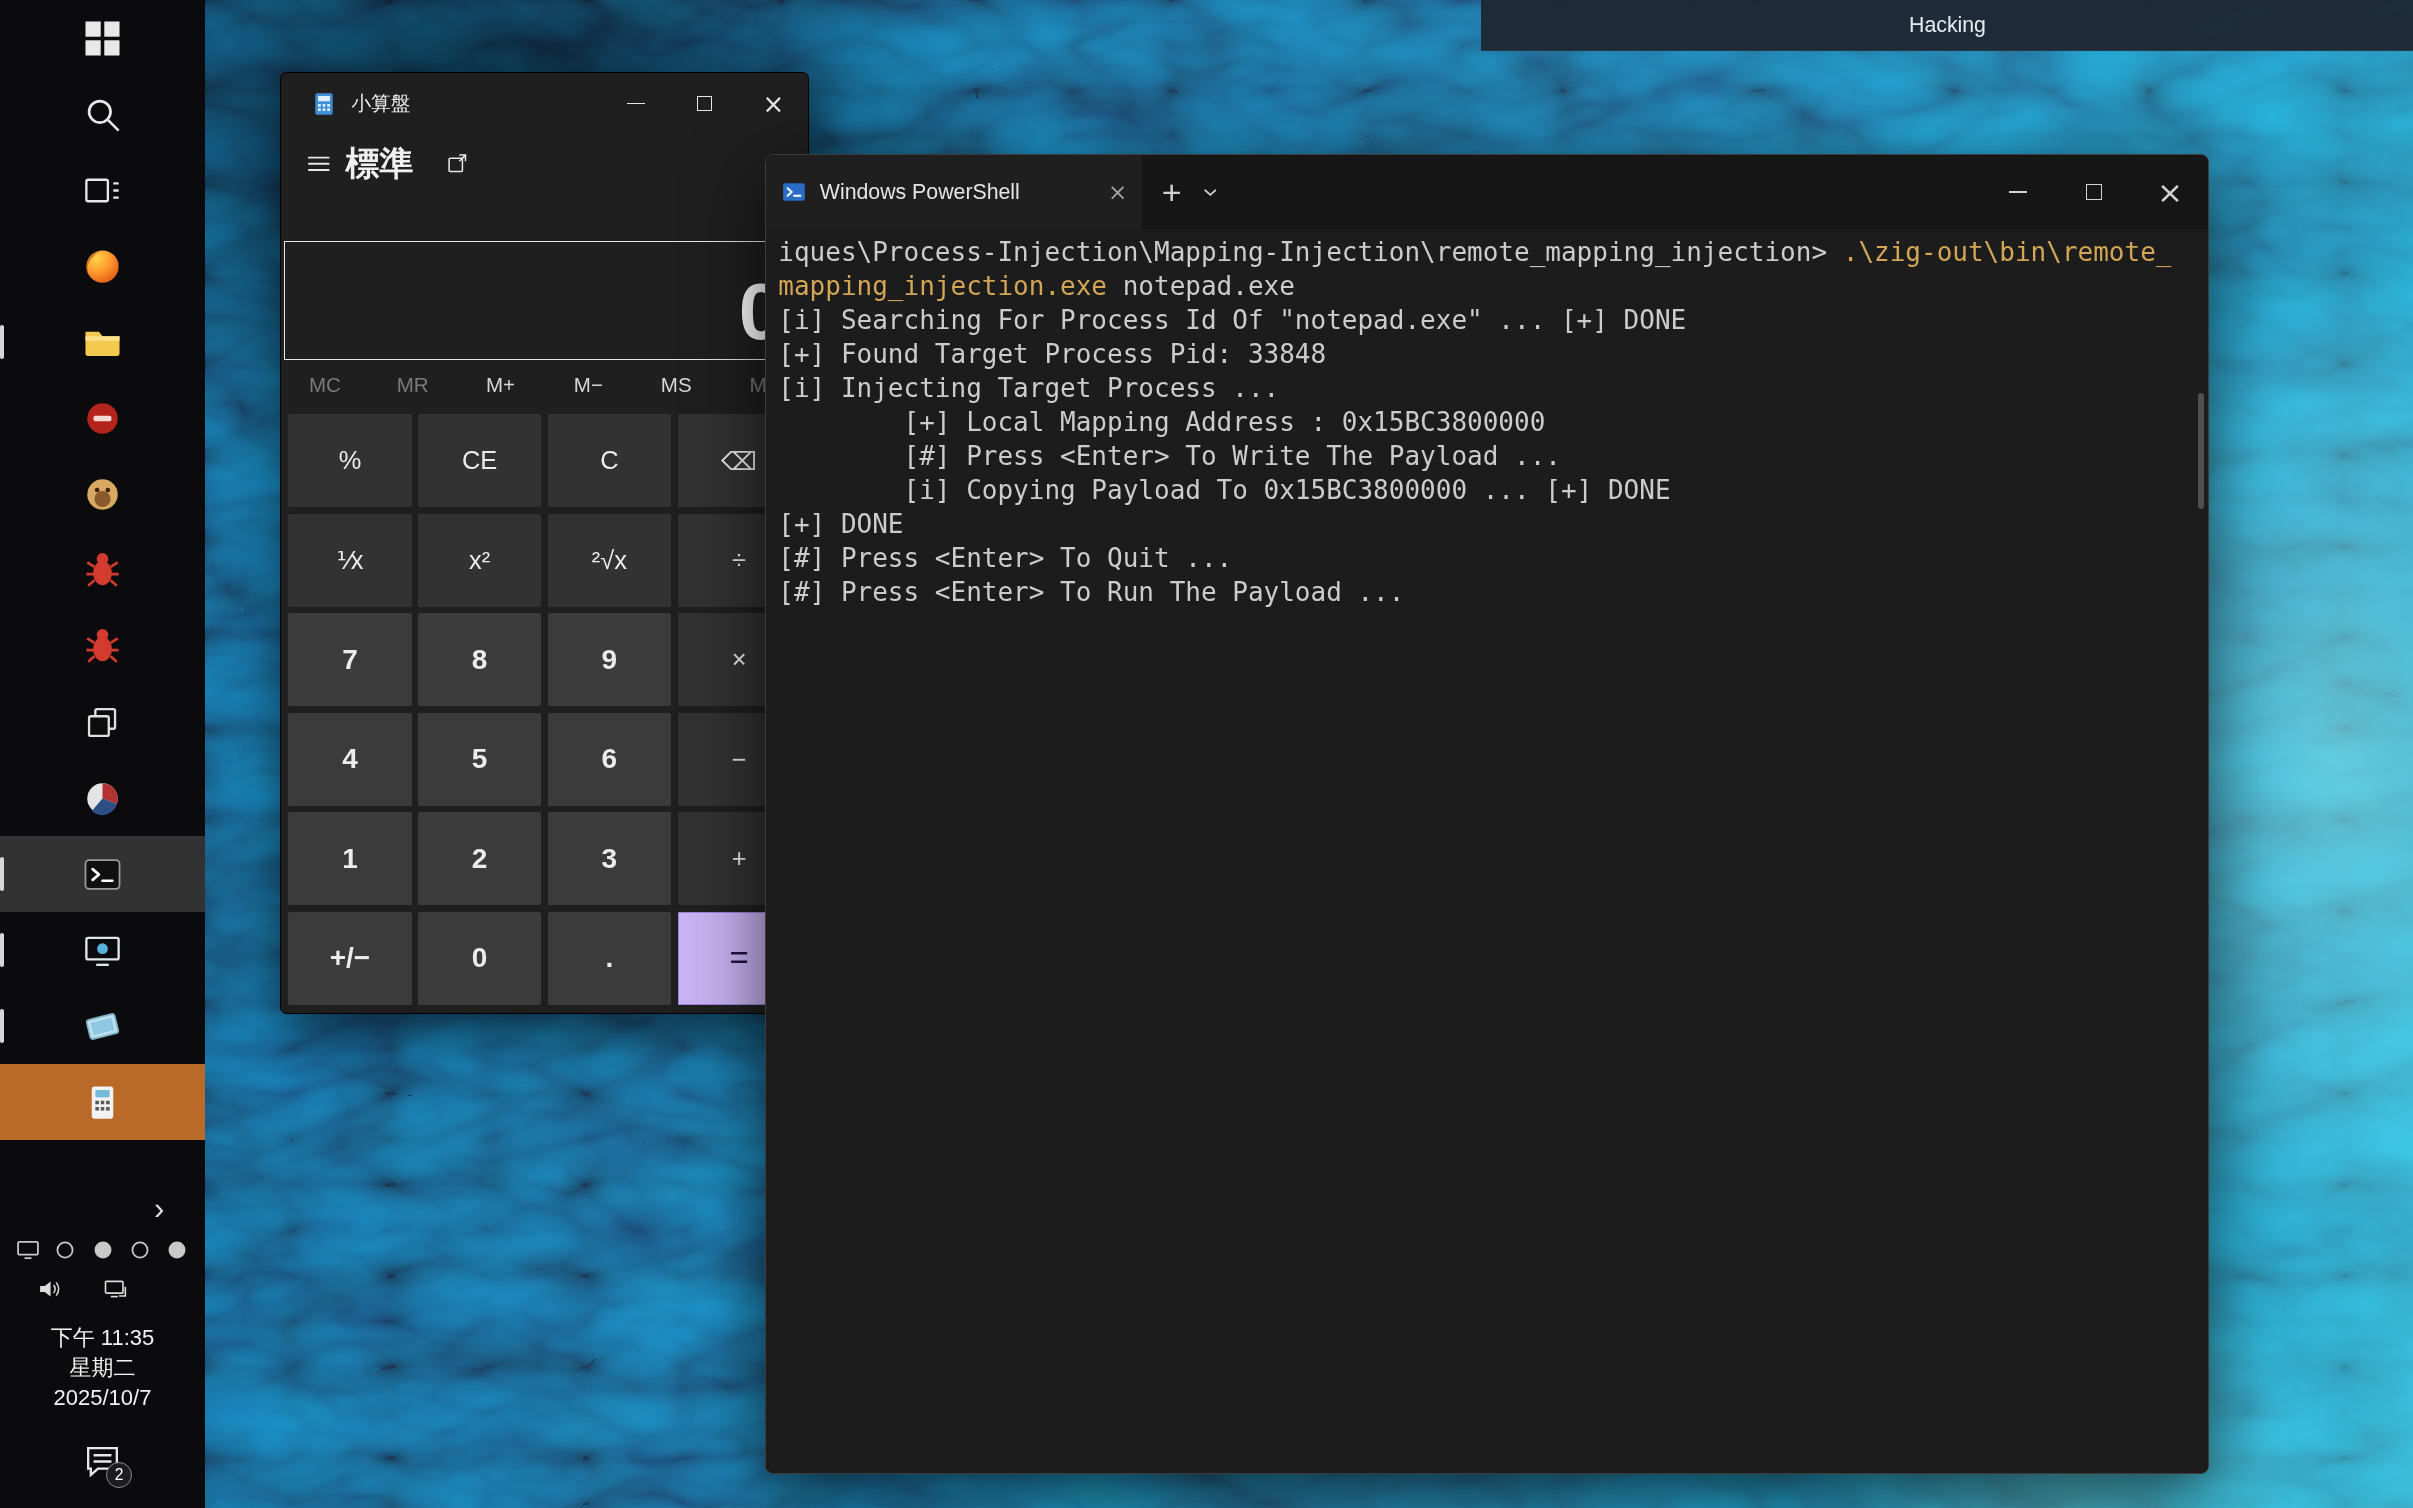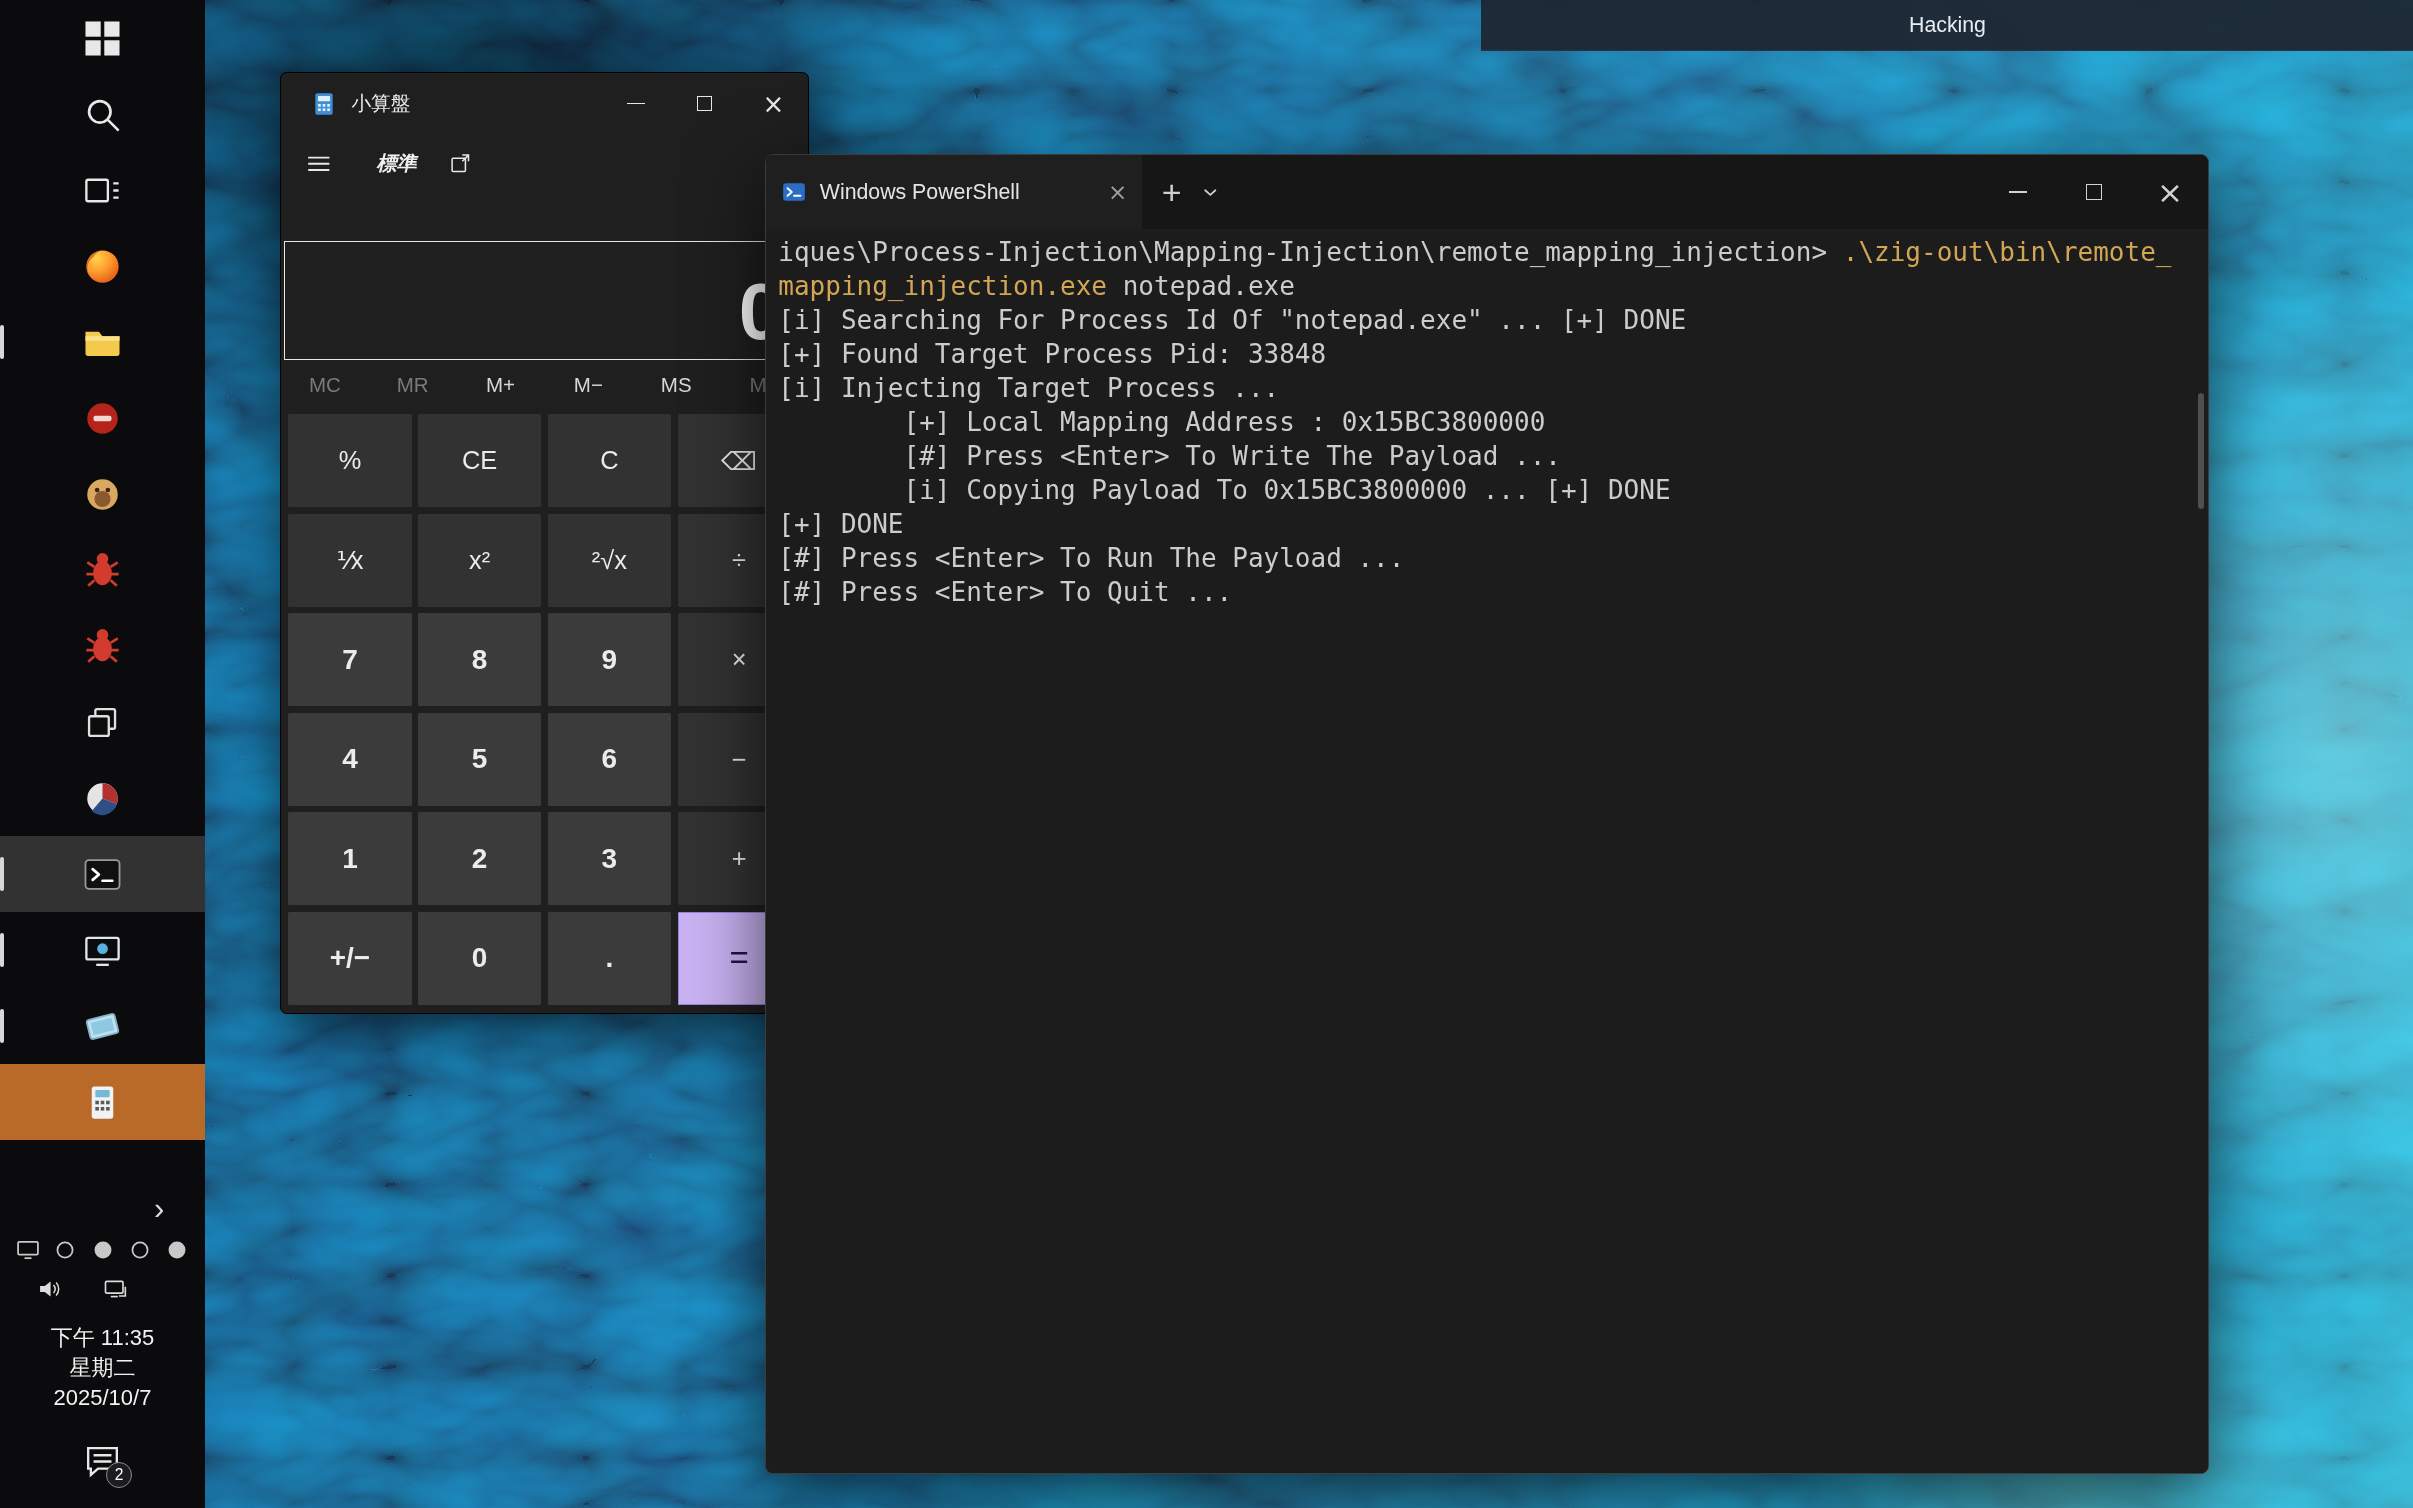--- a/index.html
+++ b/index.html
@@ -62,21 +62,21 @@
   .calc-app-ic { width:26px; height:26px; margin-left:29.6px; }
   .calc-app-ic svg { width:100%; height:100%; }
   .calc-title { margin-left:14.8px; font-size:19.7px; color:#ececec; flex:1; }
   .cw-btn { width:69px; height:61px; display:flex; align-items:center; justify-content:center; color:#e6e6e6; }
   .g-min { width:18px; height:1.6px; background:currentColor; display:block; }
   .g-max { width:15.6px; height:15.6px; border:1.6px solid currentColor; display:block; }
   .g-close { font-size:26px; line-height:1; font-family:"DejaVu Sans",sans-serif; }
   .calc-menu { height:59px; display:flex; align-items:center; position:relative; }
   .menu-ic { width:29.6px; height:29.6px; margin-left:23px; }
   .menu-ic svg { width:100%; height:100%; }
-  .calc-mode { margin-left:43px; font-size:20px; font-weight:700;font-style:italic; }
+  .calc-mode { margin-left:12px; font-size:34px; font-weight:700; }
   .aot-ic { width:24.6px; height:24.6px; margin-left:31px; }
   .aot-ic svg { width:100%; height:100%; }
   .hist-ic { position:absolute; right:11.5px; width:28px; height:28px; }
   .hist-ic svg { width:100%; height:100%; }
   .calc-display { margin:48px 2.5px 0 2.5px; height:119px; border:1.6px solid #e6e6e6;
     display:flex; align-items:flex-end; justify-content:flex-end;
     font-size:80px; font-weight:600; color:#fff; padding:0 21.3px 4.9px 0; line-height:1.05; }
   .calc-mem { margin-top:6.6px; height:36px; display:flex; padding:0 0; }
   .calc-mem button { flex:1; font-size:20.5px; color:#d6d6d6; }
   .calc-mem button.dim { color:#7a7a7a; }
@@ -466,17 +466,17 @@
     <div class="ps-scroll"></div>
   <div class="term-line"><span class="seg-fg">iques\Process-Injection\Mapping-Injection\remote_mapping_injection&gt; </span><span class="seg-cmd">.\zig-out\bin\remote_</span></div>
       <div class="term-line"><span class="seg-cmd">mapping_injection.exe</span><span class="seg-fg"> notepad.exe</span></div>
       <div class="term-line"><span class="seg-fg">[i] Searching For Process Id Of "notepad.exe" ... [+] DONE</span></div>
       <div class="term-line"><span class="seg-fg">[+] Found Target Process Pid: 33848</span></div>
       <div class="term-line"><span class="seg-fg">[i] Injecting Target Process ...</span></div>
       <div class="term-line"><span class="seg-fg">        [+] Local Mapping Address : 0x15BC3800000</span></div>
       <div class="term-line"><span class="seg-fg">        [#] Press &lt;Enter&gt; To Write The Payload ...</span></div>
       <div class="term-line"><span class="seg-fg">        [i] Copying Payload To 0x15BC3800000 ... [+] DONE</span></div>
       <div class="term-line"><span class="seg-fg">[+] DONE</span></div>
+      <div class="term-line"><span class="seg-fg">[#] Press &lt;Enter&gt; To Quit ...</span></div>
       <div class="term-line"><span class="seg-fg">[#] Press &lt;Enter&gt; To Run The Payload ...</span></div>
-      <div class="term-line"><span class="seg-fg">[#] Press &lt;Enter&gt; To Quit ...</span></div>
     </div>
 </section>
 
 
 </body></html>

